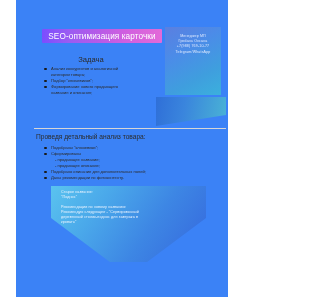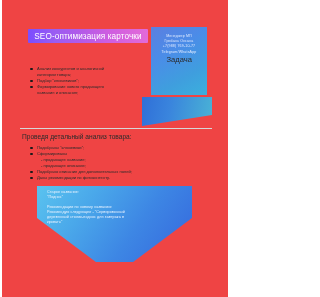--- a/index.html
+++ b/index.html
@@ -11,24 +11,24 @@
     width: 228px;
     height: 297px;
     position: relative;
     overflow: hidden;
     font-family: "Liberation Sans", sans-serif;
     color: #1a1a1a;
   }
 
   .slide {
     position: absolute;
-    left: 2px; top: 0;
+    left: 16px; top: 0;
     width: 228px;
     height: 297px;
-    background: #ef4444;
+    background: #3b82f6;
   }
 
   
   .title-banner {
     position: absolute;
     left: 26px;
     top: 29px;
     width: 120px;
     height: 14px;
     background: linear-gradient(90deg, #7b4dff 0%, #9a5cf2 22%, #b45ae8 45%, #cf5ee0 68%, #e36ad8 100%);
@@ -65,24 +65,23 @@
     letter-spacing: 0.15px;
     white-space: nowrap;
   }
 
   
   .task-heading {
     position: absolute;
     left: 0;
     top: 55px;
     width: 150px;
-    text-align: right;
+    text-align: center;
     font-size: 7.6px;
     color: #2b2b2b;
-    margin-left: 40px;
   }
 
   .bullets-task {
     position: absolute;
     left: 28px;
     top: 66px;
     width: 120px;
   }
 
   

